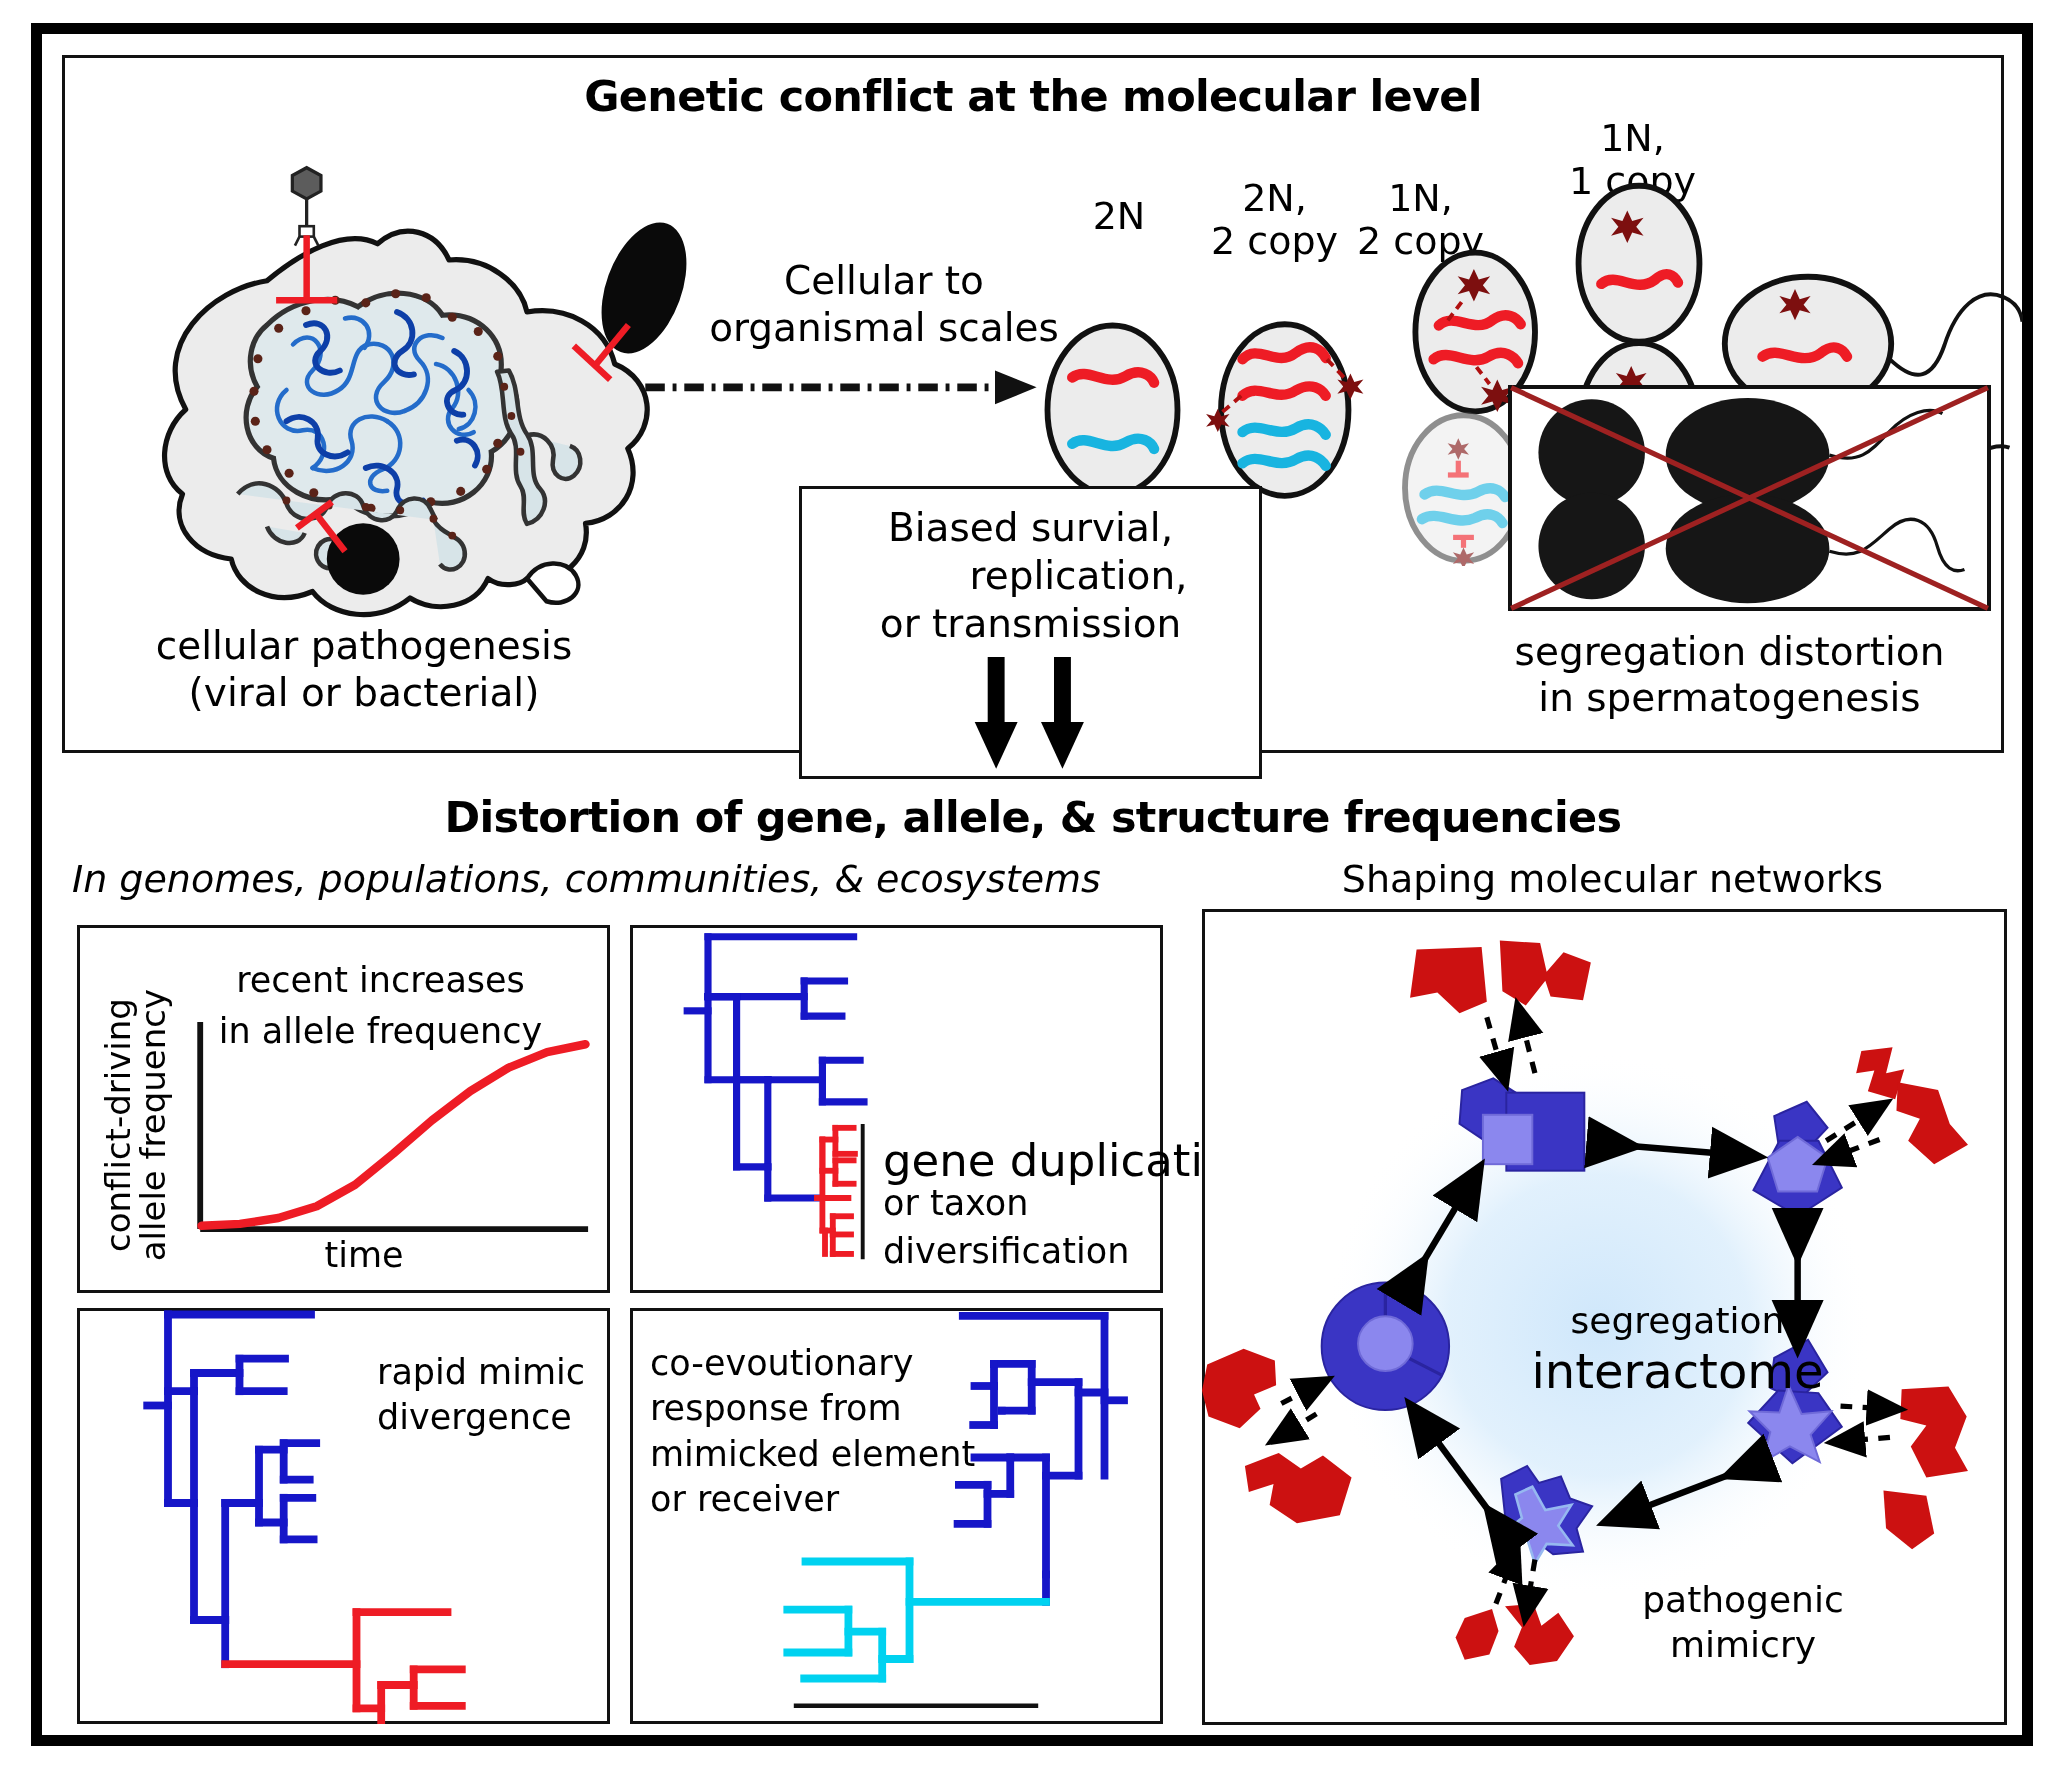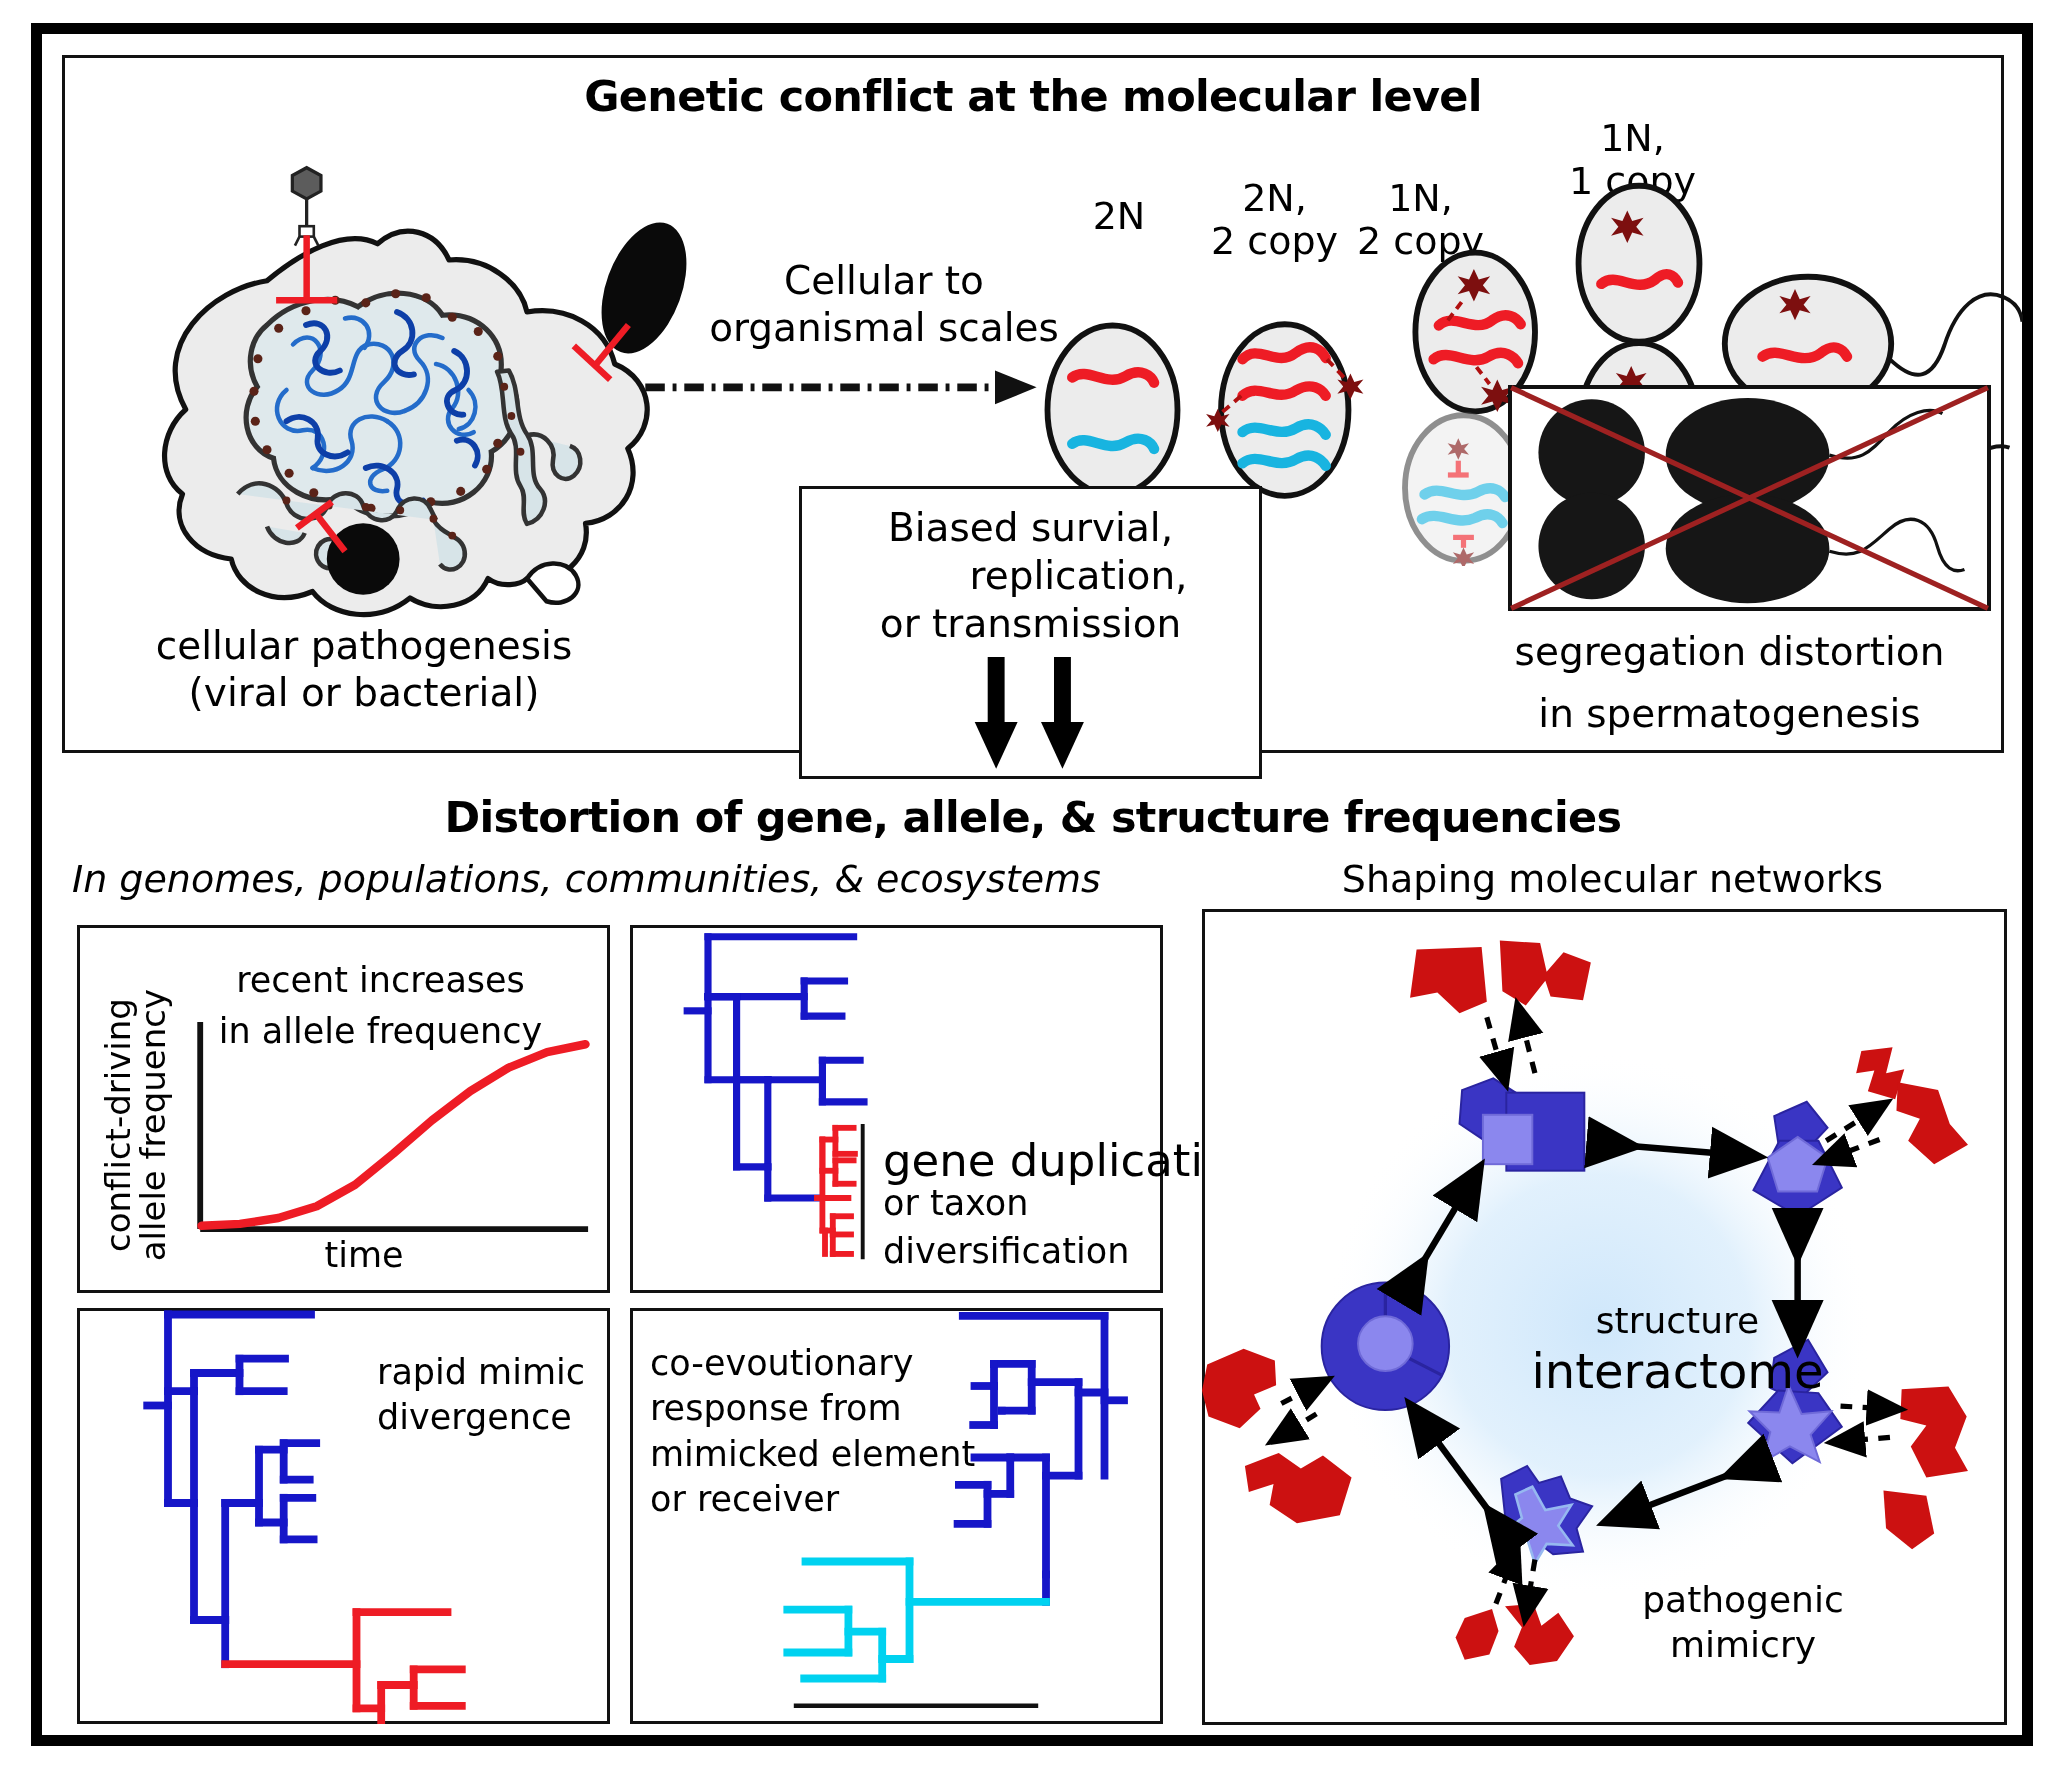--- a/index.html
+++ b/index.html
@@ -276,21 +276,21 @@
     <ellipse cx="368" cy="108" rx="126" ry="88" fill="#161616"></ellipse>
     <ellipse cx="368" cy="252" rx="126" ry="84" fill="#161616"></ellipse>
     <path d="M494 108 C540 122 556 104 586 72 C614 42 648 32 668 44" fill="none" stroke="#111" stroke-width="5"></path>
     <path d="M494 256 C540 270 556 248 586 222 C618 194 648 206 660 248
              C670 284 686 290 702 284" fill="none" stroke="#111" stroke-width="5"></path>
     <line x1="4" y1="4" x2="738" y2="344" stroke="#9e2121" stroke-width="8"></line>
     <line x1="738" y1="4" x2="4" y2="344" stroke="#9e2121" stroke-width="8"></line>
   </svg>
 
   <div class="txt ctr" style="left:1424px;top:630px;width:611px;font-size:39px;">segregation distortion</div>
-  <div class="txt ctr" style="left:1424px;top:676px;width:611px;font-size:39px;margin-top:16px;">in spermatogenesis</div>
+  <div class="txt ctr" style="left:1424px;top:676px;width:611px;font-size:39px;">in spermatogenesis</div>
 
   <div class="thinpanel" style="left:799px;top:486px;width:463px;height:293px;border-width:3.9px;"></div>
   <div class="txt ctr" style="left:799px;top:506px;width:463px;font-size:39px;">Biased survial,</div>
   <div class="txt ctr" style="left:799px;top:554px;width:463px;font-size:39px;padding-left:48px;">replication,</div>
   <div class="txt ctr" style="left:799px;top:602px;width:463px;font-size:39px;">or transmission</div>
   <svg style="position:absolute;left:963px;top:657px;" width="143" height="117" viewBox="0 0 220 180">
     <g fill="#000">
       <rect x="38" y="0" width="26" height="110"></rect>
       <polygon points="18,100 84,100 51,172"></polygon>
       <rect x="140" y="0" width="26" height="110"></rect>
@@ -575,20 +575,20 @@
 
     <g stroke="#000" stroke-width="10" fill="none">
       <line x1="636" y1="362" x2="826" y2="378" marker-start="url(#solidArrow)" marker-end="url(#solidArrow)"></line>
       <line x1="916" y1="504" x2="916" y2="646" marker-start="url(#solidArrow)" marker-end="url(#solidArrow)"></line>
       <line x1="836" y1="860" x2="648" y2="932" marker-start="url(#solidArrow)" marker-end="url(#solidArrow)"></line>
       <line x1="458" y1="948" x2="338" y2="786" marker-start="url(#solidArrow)" marker-end="url(#solidArrow)"></line>
       <line x1="326" y1="566" x2="412" y2="422" marker-start="url(#solidArrow)" marker-end="url(#solidArrow)"></line>
     </g>
   </svg>
 
-  <div class="txt ctr" style="left:1476px;top:1301px;width:403px;font-size:36px;">structure</div>
+  <div class="txt ctr" style="left:1476px;top:1301px;width:403px;font-size:36px;">segregation</div>
   <div class="txt ctr" style="left:1476px;top:1345px;width:403px;font-size:48px;">interactome</div>
 
   <div class="txt ctr" style="left:1561px;top:1580px;width:364px;font-size:36px;">pathogenic</div>
   <div class="txt ctr" style="left:1561px;top:1625px;width:364px;font-size:36px;">mimicry</div>
 
 </div>
 
 
 </body></html>

